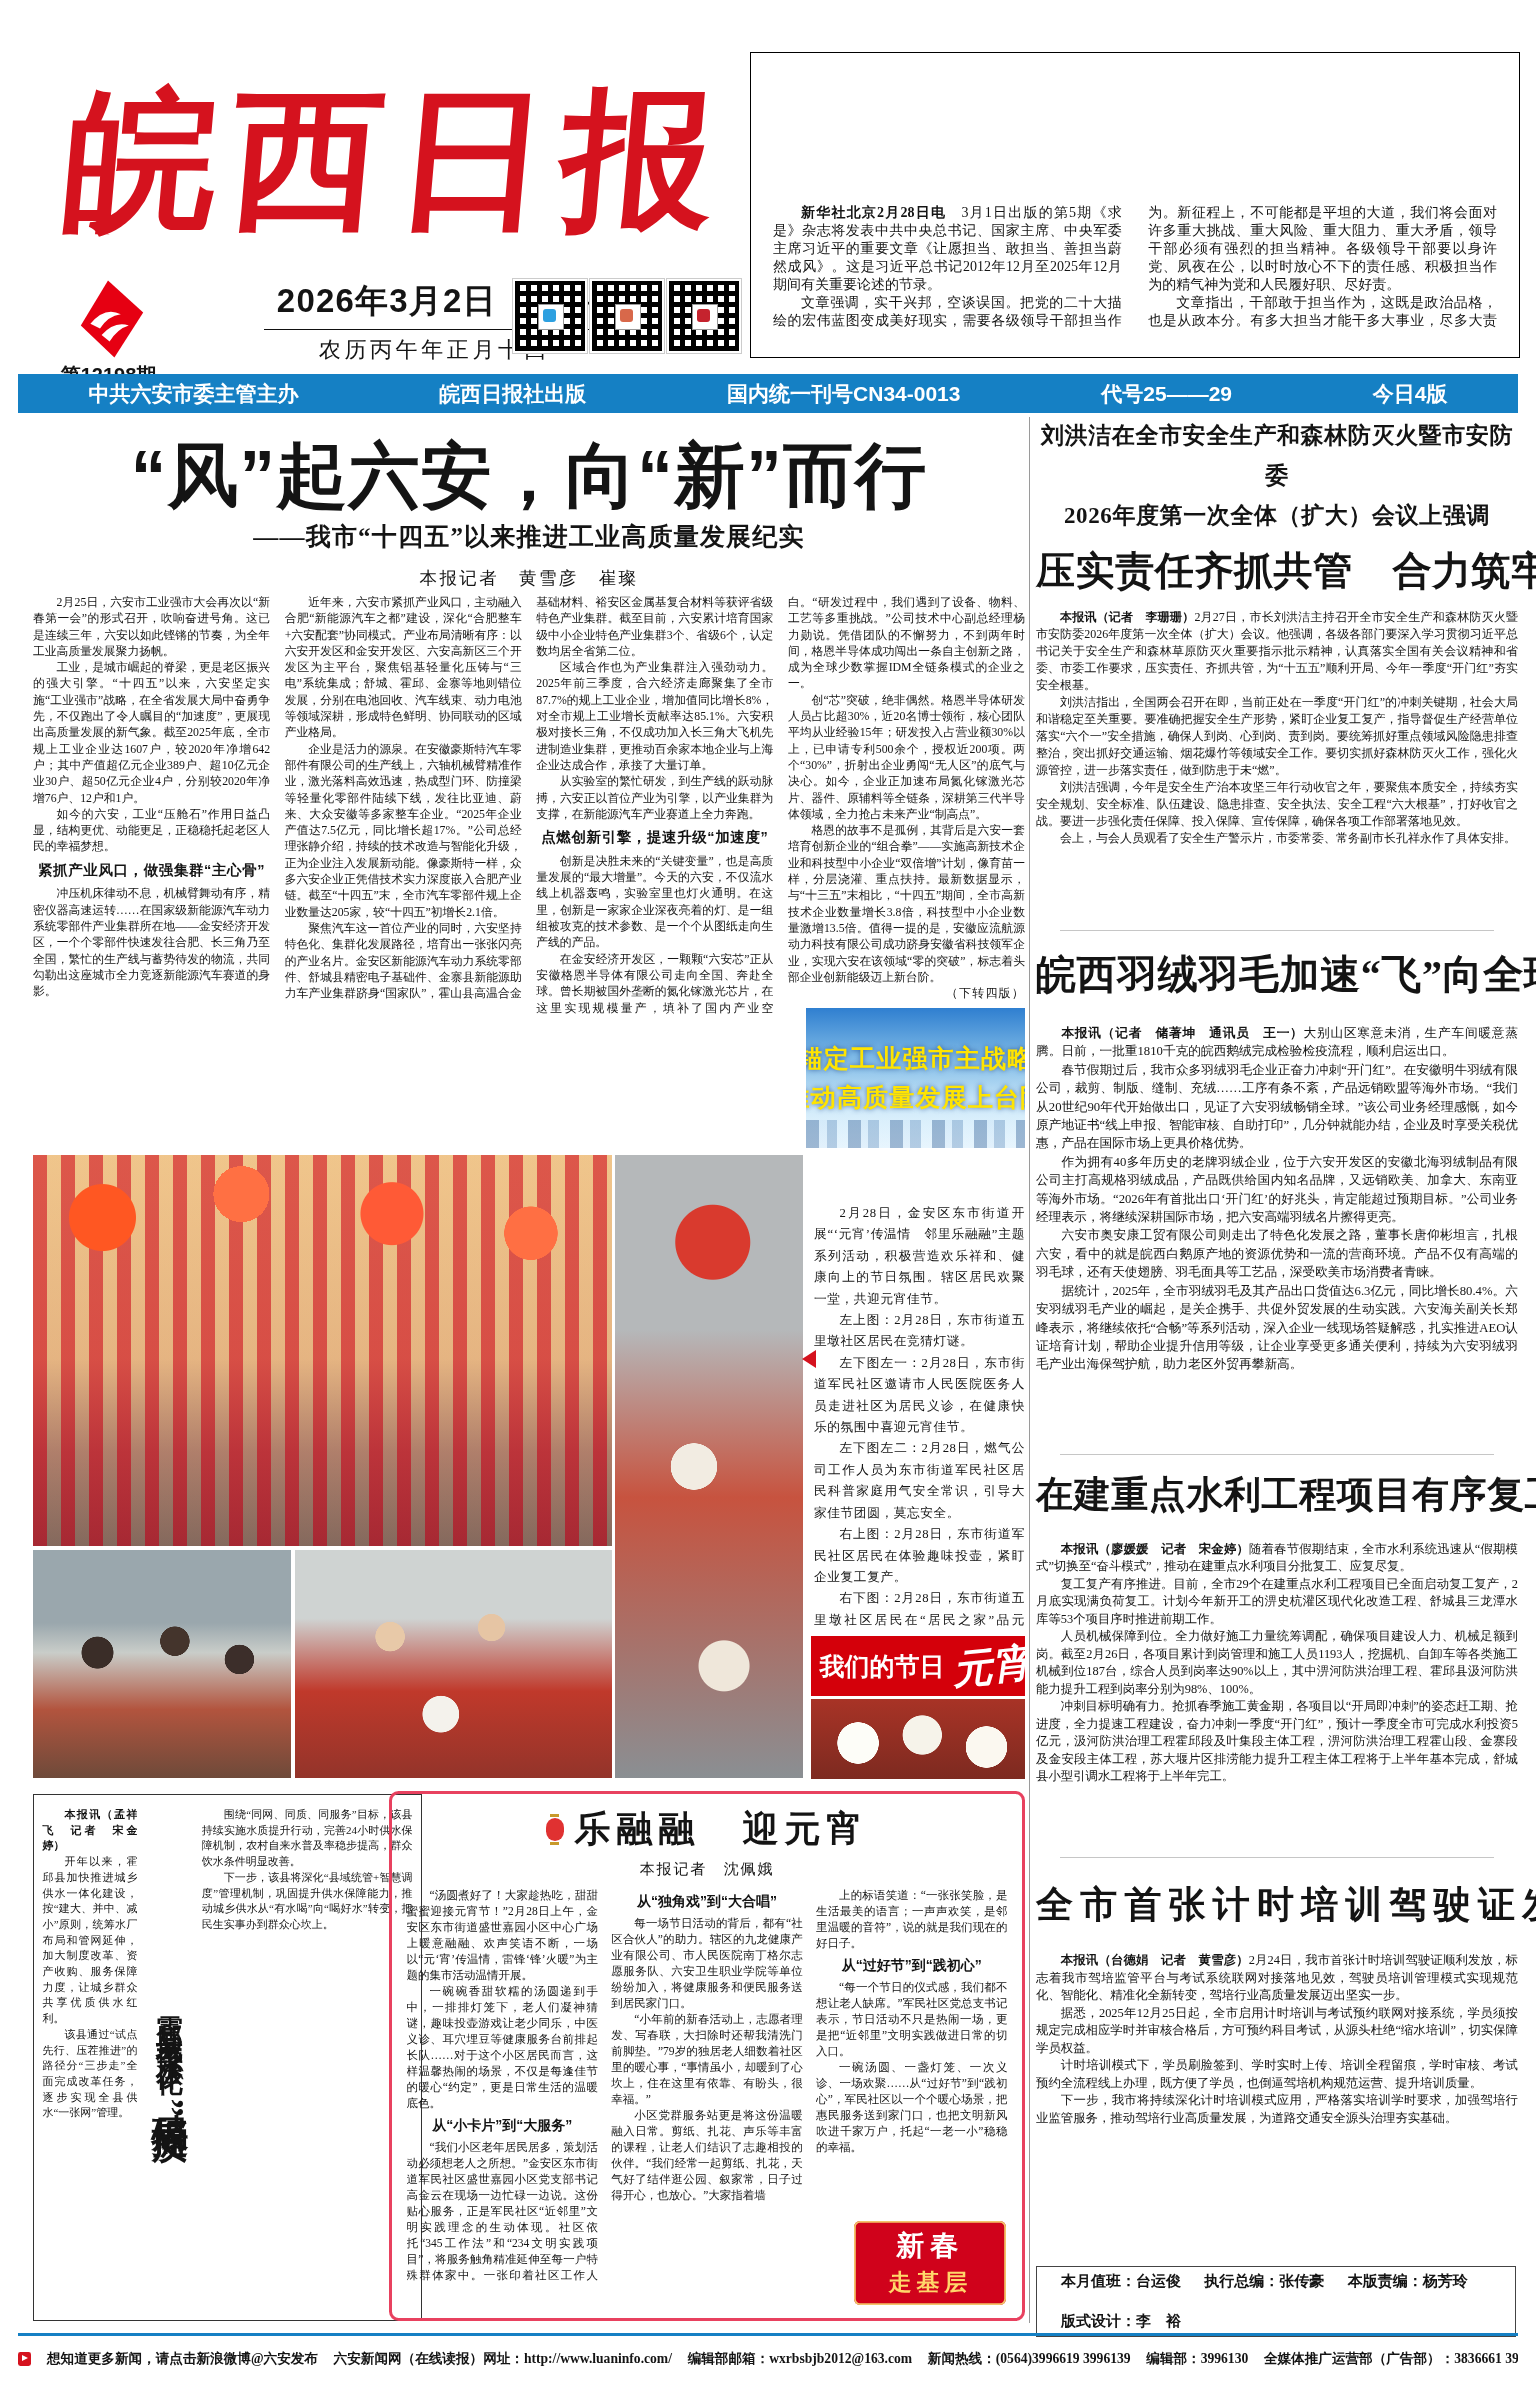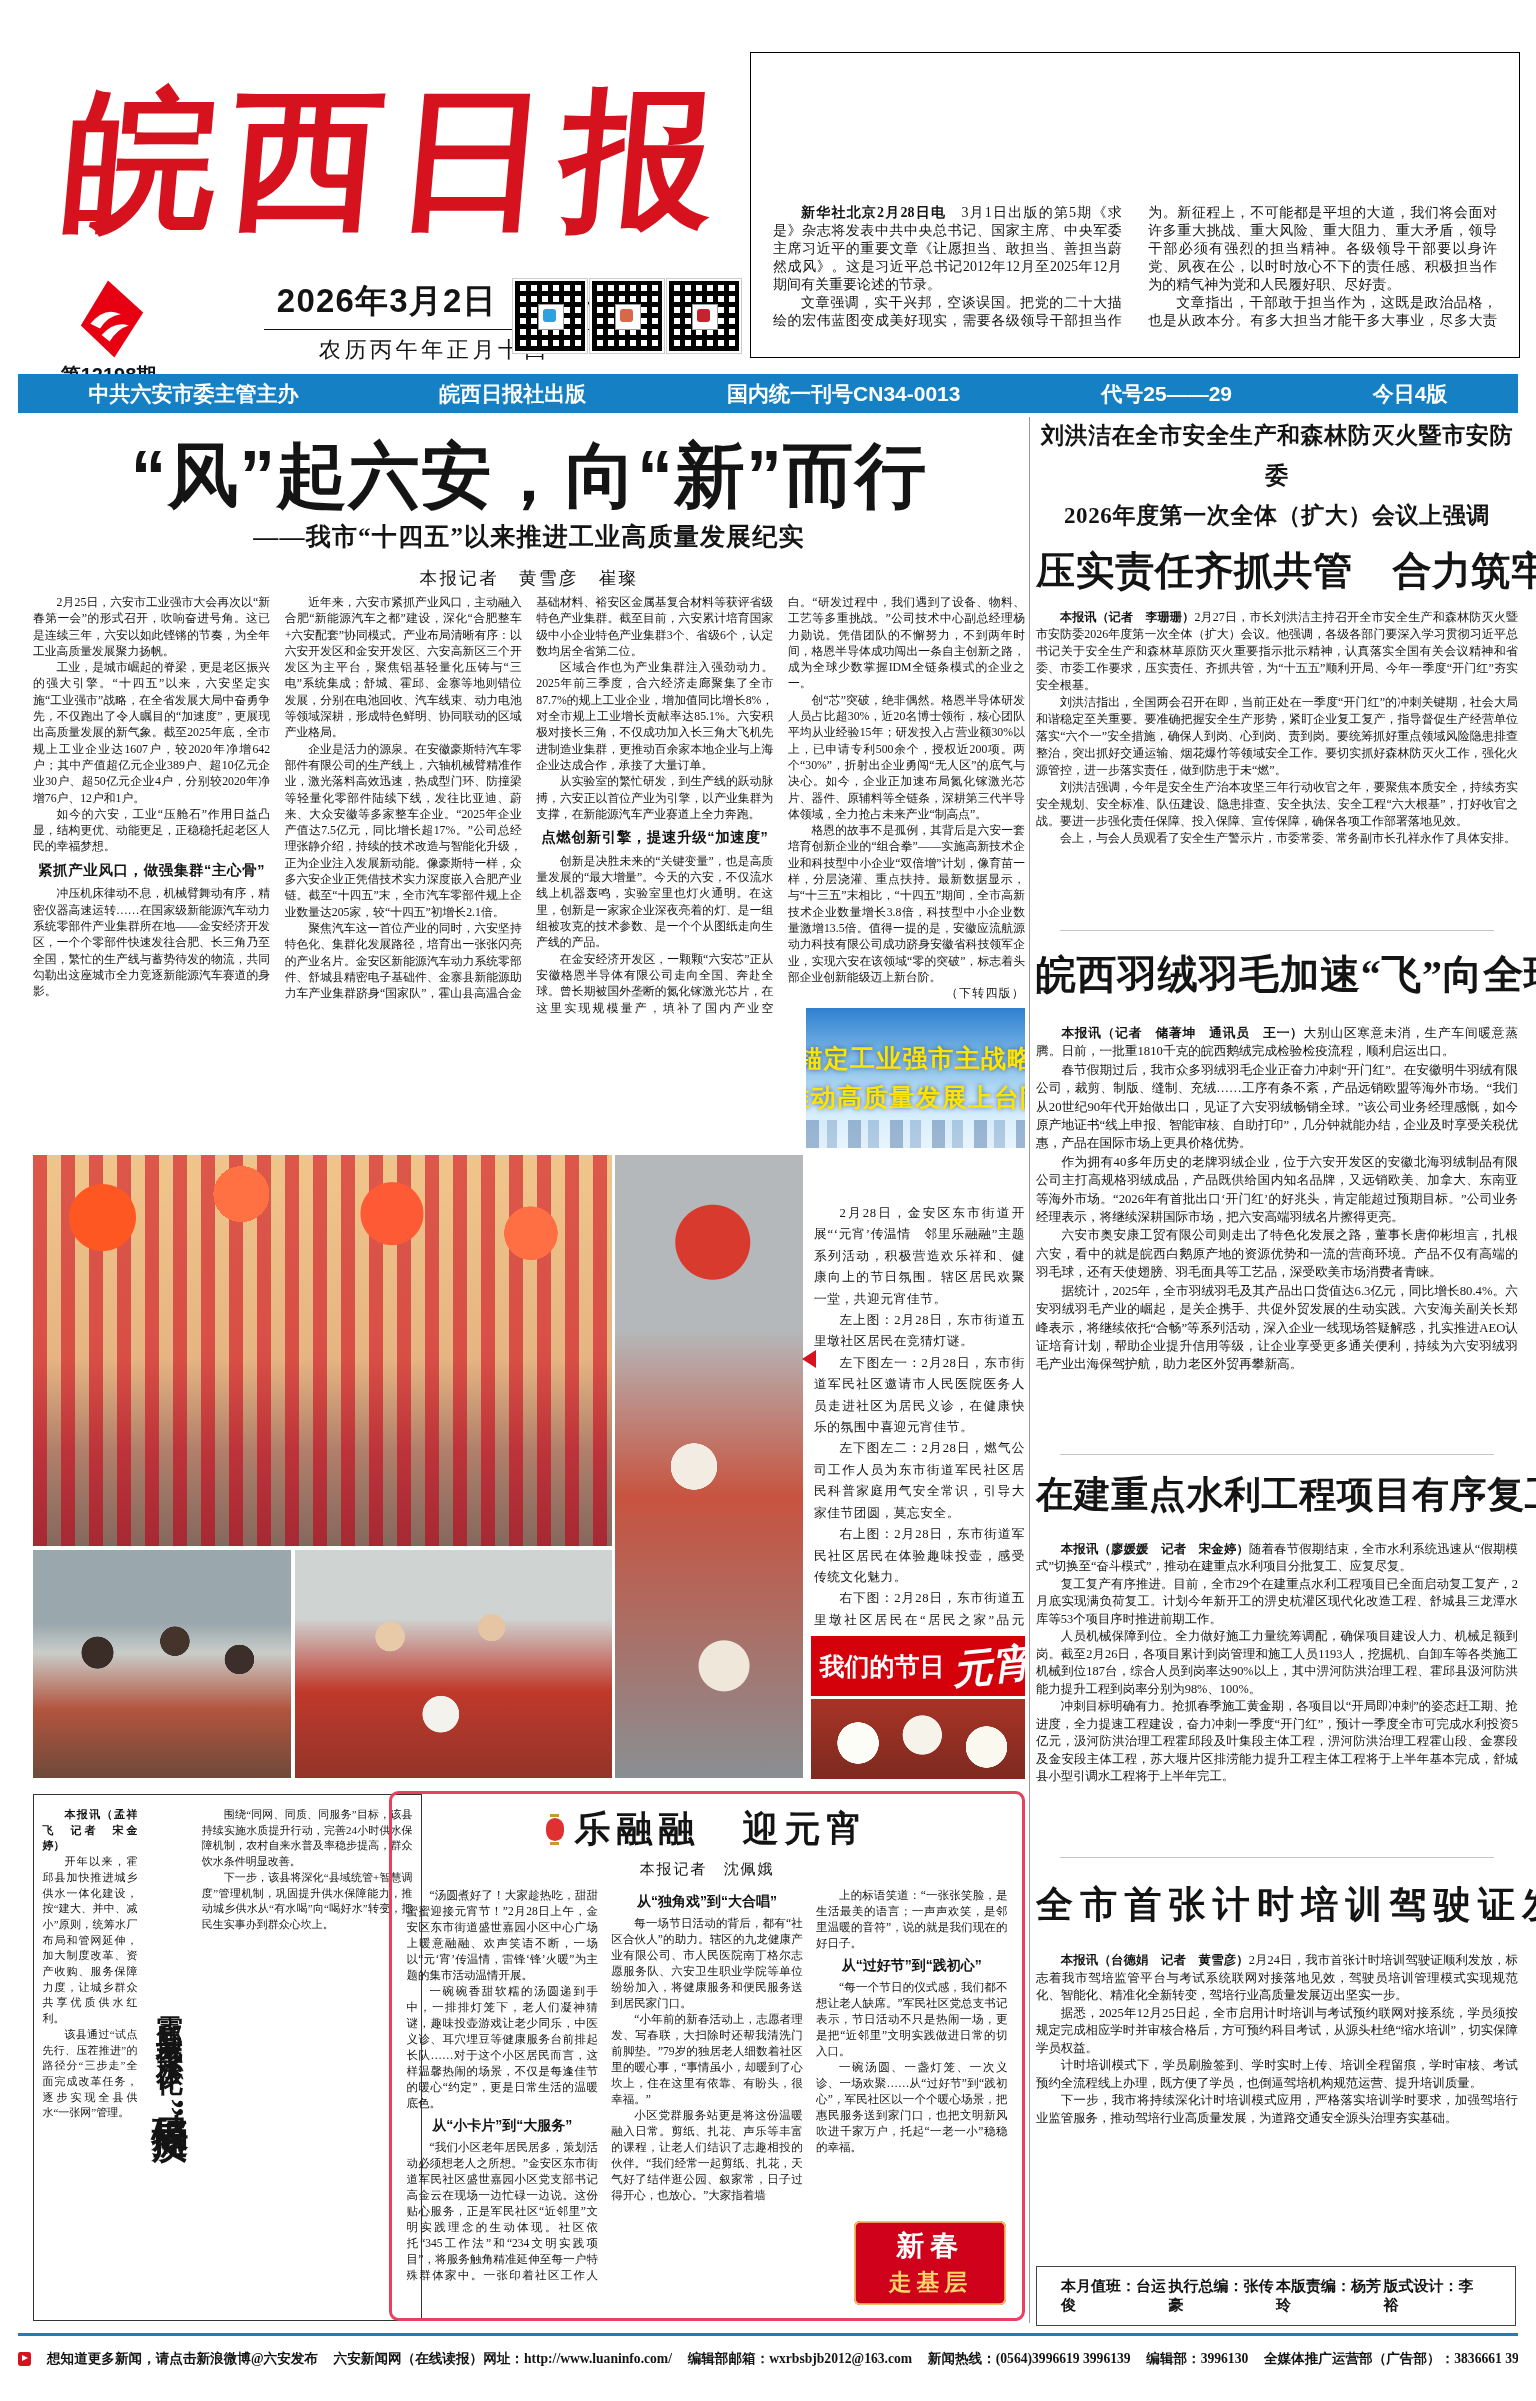--- a/index.html
+++ b/index.html
@@ -101,22 +101,22 @@
 
   
   .vert-sep{left:1029px;top:417px;width:0;height:1906px;border-left:1.8px double #9a9a9a;}
   .rc{left:1036px;top:416px;width:482px;height:1909px;}
   .rc-art{position:absolute;left:0;width:482px;}
   .kicker{ text-align:center;font-size:23px;font-weight:600;letter-spacing:0.6px;line-height:40px;}
   .rc-head{ text-align:center;font-size:39px;font-weight:900;letter-spacing:0.6px;white-space:nowrap;}
   .rc-body{font-size:12px;line-height:17px;text-align:justify;overflow:hidden;}
   .rc-body p{text-indent:2em;}
   .rc-div{position:absolute;left:24px;width:434px;border-top:0.6px solid #c6c6c6;}
-  .duty-box{position:absolute;left:0;top:1850px;width:480px;height:60px;border:1.2px solid #444;
-    display:grid;grid-template-columns:1fr 1fr 1fr 1fr;align-items:center;font-size:15px;font-weight:600;
+  .duty-box{position:absolute;left:0;top:1850px;width:480px;height:71px;border:1.2px solid #444;
+    display:grid;grid-template-columns:1fr 1fr 1fr;align-items:center;font-size:15px;font-weight:600;
     padding:3.6px 24px;box-sizing:border-box;row-gap:19px;}
 
   
   .bl-box{left:33px;top:1794px;width:389px;height:527px;border:1.2px solid #333;box-sizing:border-box;
     display:flex;padding:12px 8.4px;gap:7.2px;}
   .bl-col{font-size:11px;line-height:15.7px;text-align:justify;overflow:hidden;}
   .bl-col p{text-indent:2em;}
   .bl-headline{writing-mode:vertical-rl;display:flex;align-items:center;justify-content:center;
     font-weight:900;text-align:center;}
   .bl-h-main{font-size:26.5px;letter-spacing:6px;font-family:"Liberation Sans",sans-serif;}
@@ -248,21 +248,21 @@
   <div class="abs ph ph-d"></div>
   <div class="abs ph ph-f"></div>
   <div class="abs red-arrow"></div>
 
   <div class="abs caption-col">
     <p>2月28日，金安区东市街道开展“‘元宵’传温情　邻里乐融融”主题系列活动，积极营造欢乐祥和、健康向上的节日氛围。辖区居民欢聚一堂，共迎元宵佳节。</p>
     <div>
         <p>左上图：2月28日，东市街道五里墩社区居民在竞猜灯谜。</p>
         <p>左下图左一：2月28日，东市街道军民社区邀请市人民医院医务人员走进社区为居民义诊，在健康快乐的氛围中喜迎元宵佳节。</p>
         <p>左下图左二：2月28日，燃气公司工作人员为东市街道军民社区居民科普家庭用气安全常识，引导大家佳节团圆，莫忘安全。</p>
-        <p>右上图：2月28日，东市街道军民社区居民在体验趣味投壶，感受传统文化魅力。</p>
+        <p>右上图：2月28日，东市街道军民社区居民在体验趣味投壶，紧盯企业复工复产。</p>
         <p>右下图：2月28日，东市街道五里墩社区居民在“居民之家”品元宵、话家常，喜迎元宵佳节。</p>
       </div>
 
   </div>
 
   <div class="abs festival-banner">
     <span class="fb-main">我们的节日</span>
     <span class="fb-script">元宵</span>
   </div>
 

